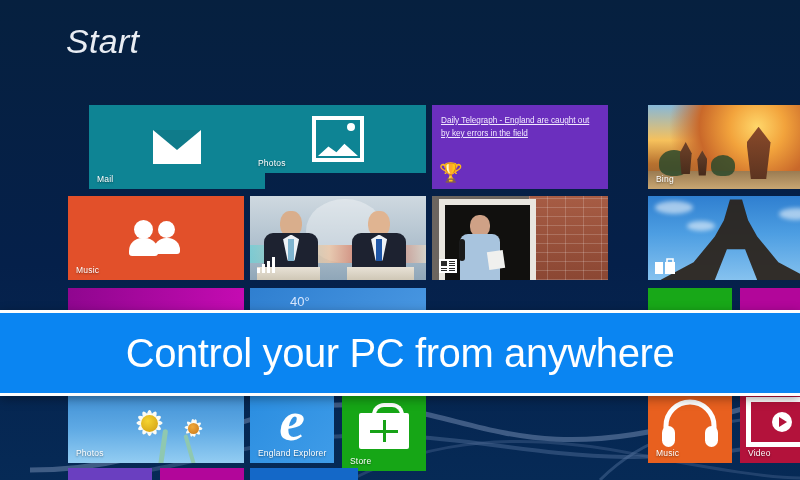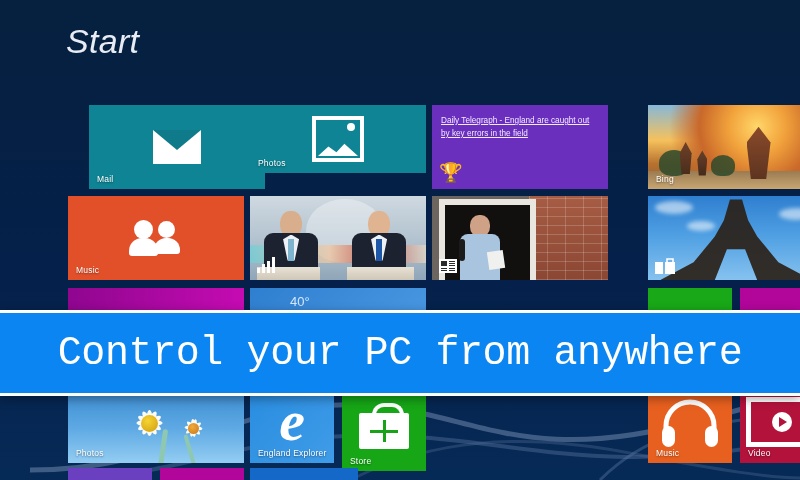--- a/index.html
+++ b/index.html
@@ -128,21 +128,21 @@
   #banner{
     position:absolute;left:0;right:0;top:310px;height:80px;
     background:#0a85f2;
     border-top:3px solid #fdfdfd;border-bottom:3px solid #fdfdfd;
     display:flex;align-items:center;justify-content:center;
     box-shadow:0 3px 10px rgba(0,0,0,.35);
     z-index:50;
   }
   #banner-text{
     color:#fff;font-size:40px;font-weight:400;letter-spacing:-0.4px;white-space:nowrap;
-    font-family:Liberation Mono, monospace;
+    font-family:Liberation Sans, sans-serif;
   }
 </style>
 </head>
 <body>
 
 <div id="screen">
 
   <svg class="swoosh" viewBox="0 0 800 480" preserveAspectRatio="none">
     <path d="M30,470 C180,470 230,400 360,405 C470,409 520,470 700,420 C760,405 790,395 800,392" fill="none" stroke="#6f86ad" stroke-opacity="0.55" stroke-width="5"></path>
     <path d="M70,480 C210,470 250,430 400,436 C520,441 600,478 800,440" fill="none" stroke="#55719c" stroke-opacity="0.45" stroke-width="4"></path>

